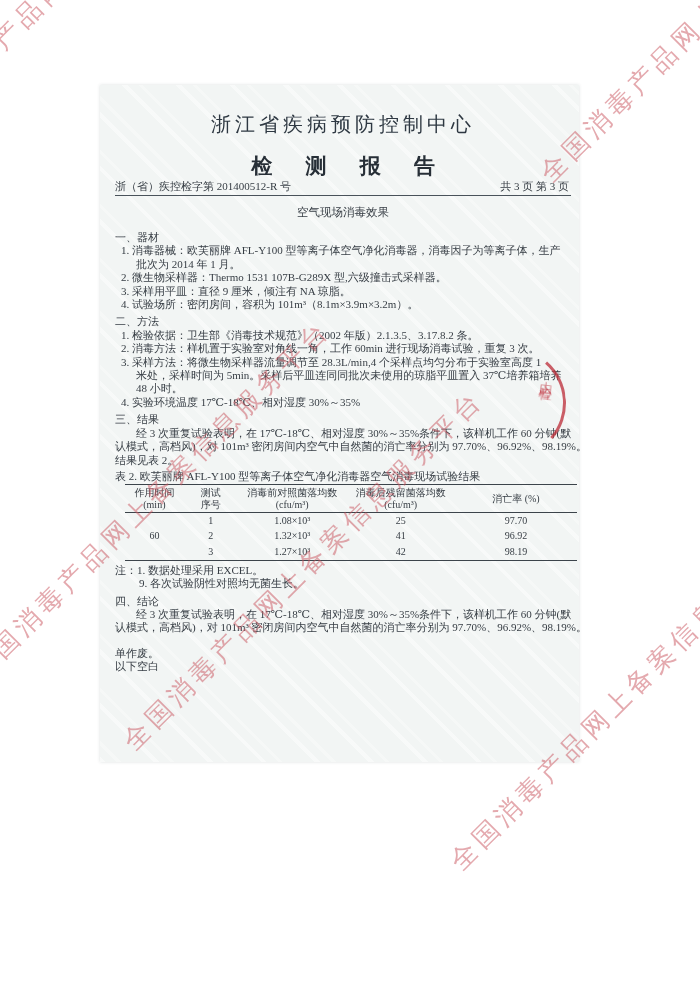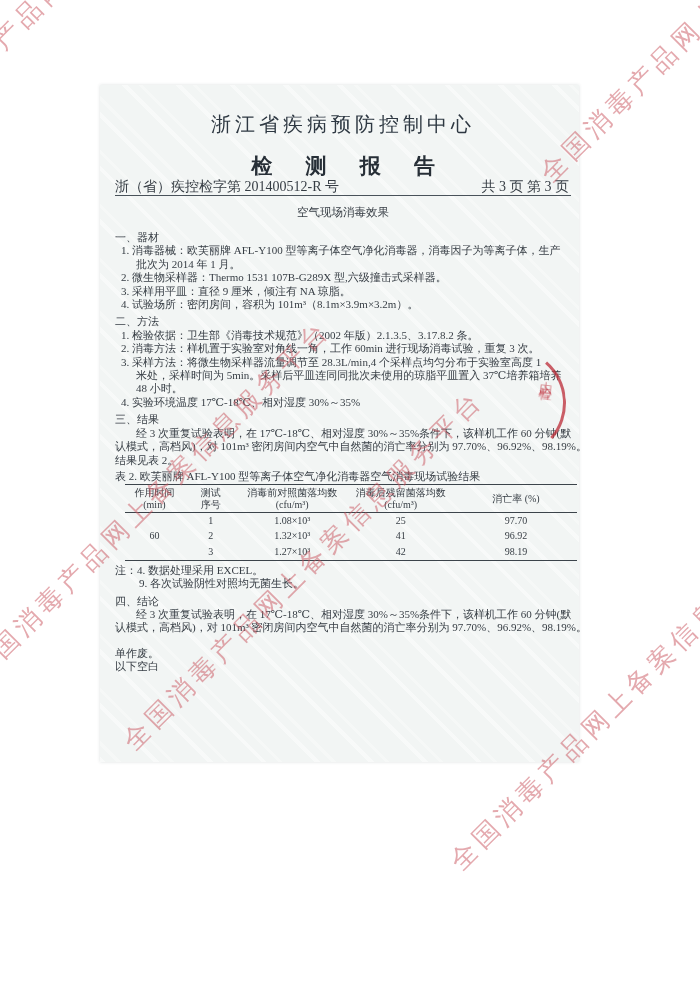--- a/index.html
+++ b/index.html
@@ -20,21 +20,21 @@
   .org-title{
     text-align:center;font-size:20px;line-height:24px;letter-spacing:4px;
     color:#2e3842;font-weight:500;
   }
   .report-title{
     text-align:center;font-size:21px;line-height:26px;letter-spacing:14px;
     font-weight:bold;color:#272f37;margin-top:17px;text-indent:14px;
   }
   .doc-row{
     display:flex;justify-content:space-between;align-items:flex-end;
-    font-size:14px;line-height:13px;margin-top:1px;padding:0 2px 0 0;
+    font-size:11px;line-height:13px;margin-top:1px;padding:0 2px 0 0;
   }
   .rule{border-bottom:1.6px solid #49525a;margin-top:2px;}
   .subtitle{text-align:center;font-size:11.5px;line-height:13px;margin-top:10px;}
   .body-text{margin-top:12px;font-size:11px;line-height:13.4px;}
   .sec-title{margin-top:4px;}
   .ln{white-space:nowrap;}
   .num{padding-left:6px;}
   .cont{padding-left:21px;}
   .ind{text-indent:21px;}
   .tbl-caption{text-align:left;font-size:11px;margin-top:3px;}
@@ -165,21 +165,21 @@
           <tr>
             <td>3</td>
             <td>1.27×10³</td>
             <td>42</td>
             <td>98.19</td>
           </tr>
         </tbody>
       </table>
 
       <div class="notes">
-        <div class="ln">注：4. 数据处理采用 EXCEL。</div>
+        <div class="ln">注：1. 数据处理采用 EXCEL。</div>
         <div class="ln note2">9. 各次试验阴性对照均无菌生长。</div>
       </div>
 
       <div class="ln sec-title">四、结论</div>
       <div class="ln ind">经 3 次重复试验表明，在 17℃-18℃、相对湿度 30%～35%条件下，该样机工作 60 分钟(默</div>
       <div class="ln">认模式，高档风)，对 101m³ 密闭房间内空气中自然菌的消亡率分别为 97.70%、96.92%、98.19%。</div>
 
       <div class="footnote">
         <div class="ln">单作废。</div>
       </div>

